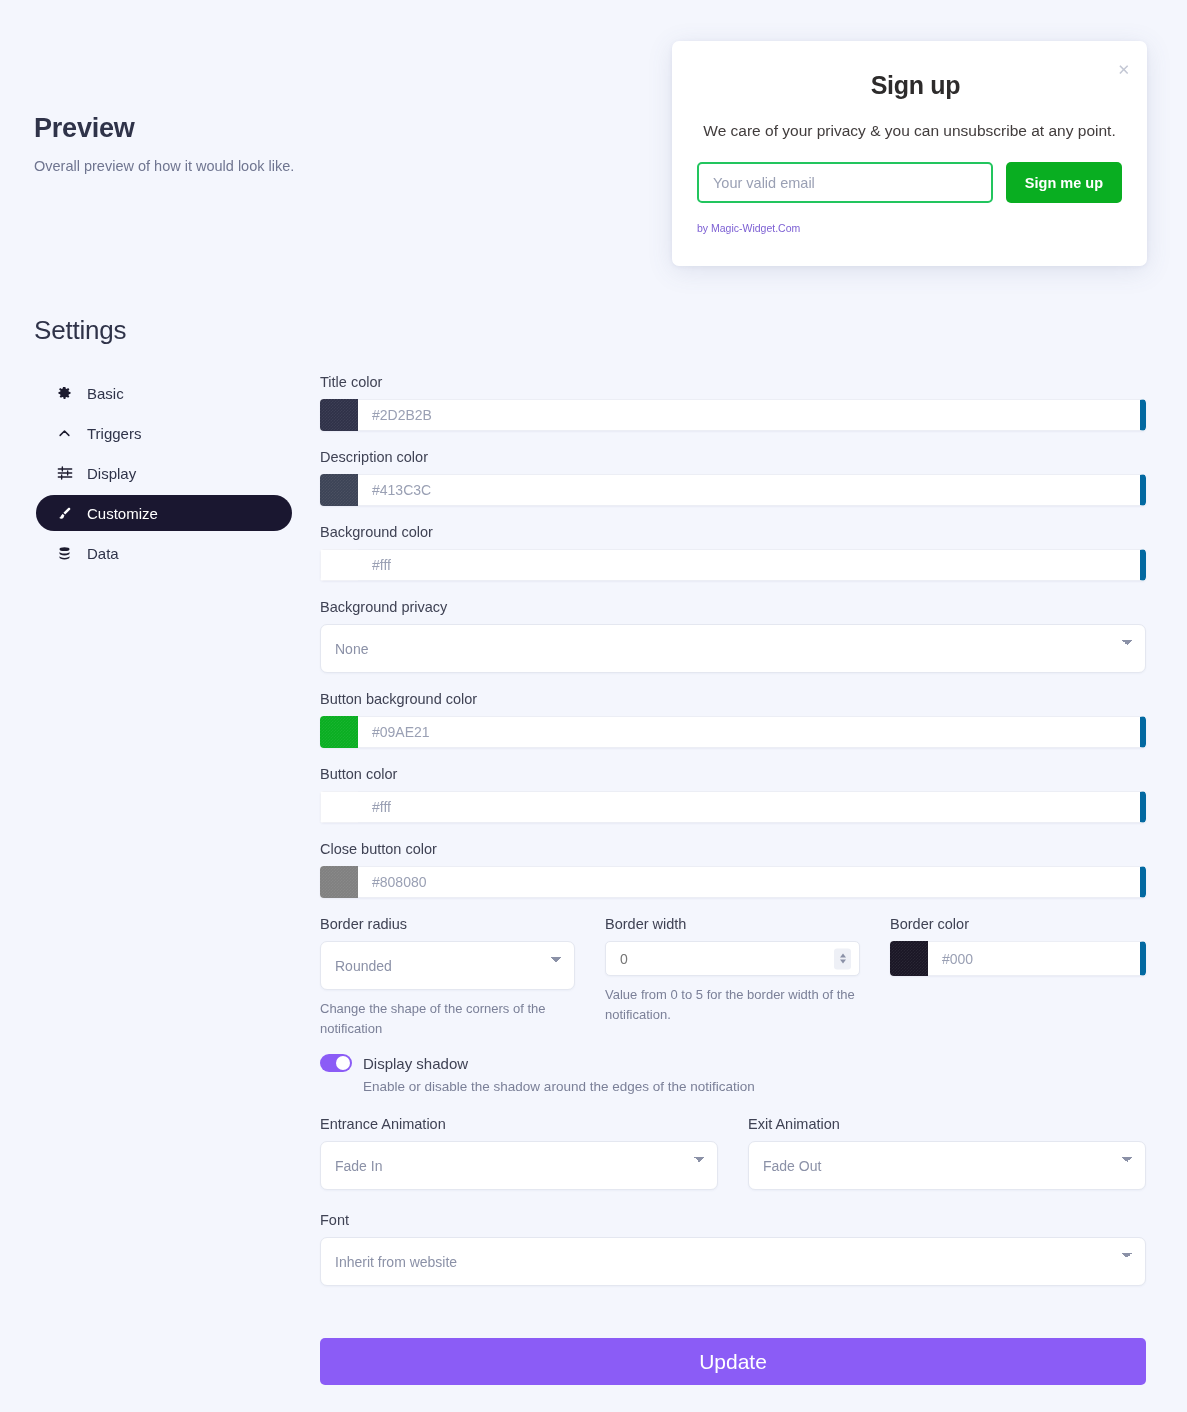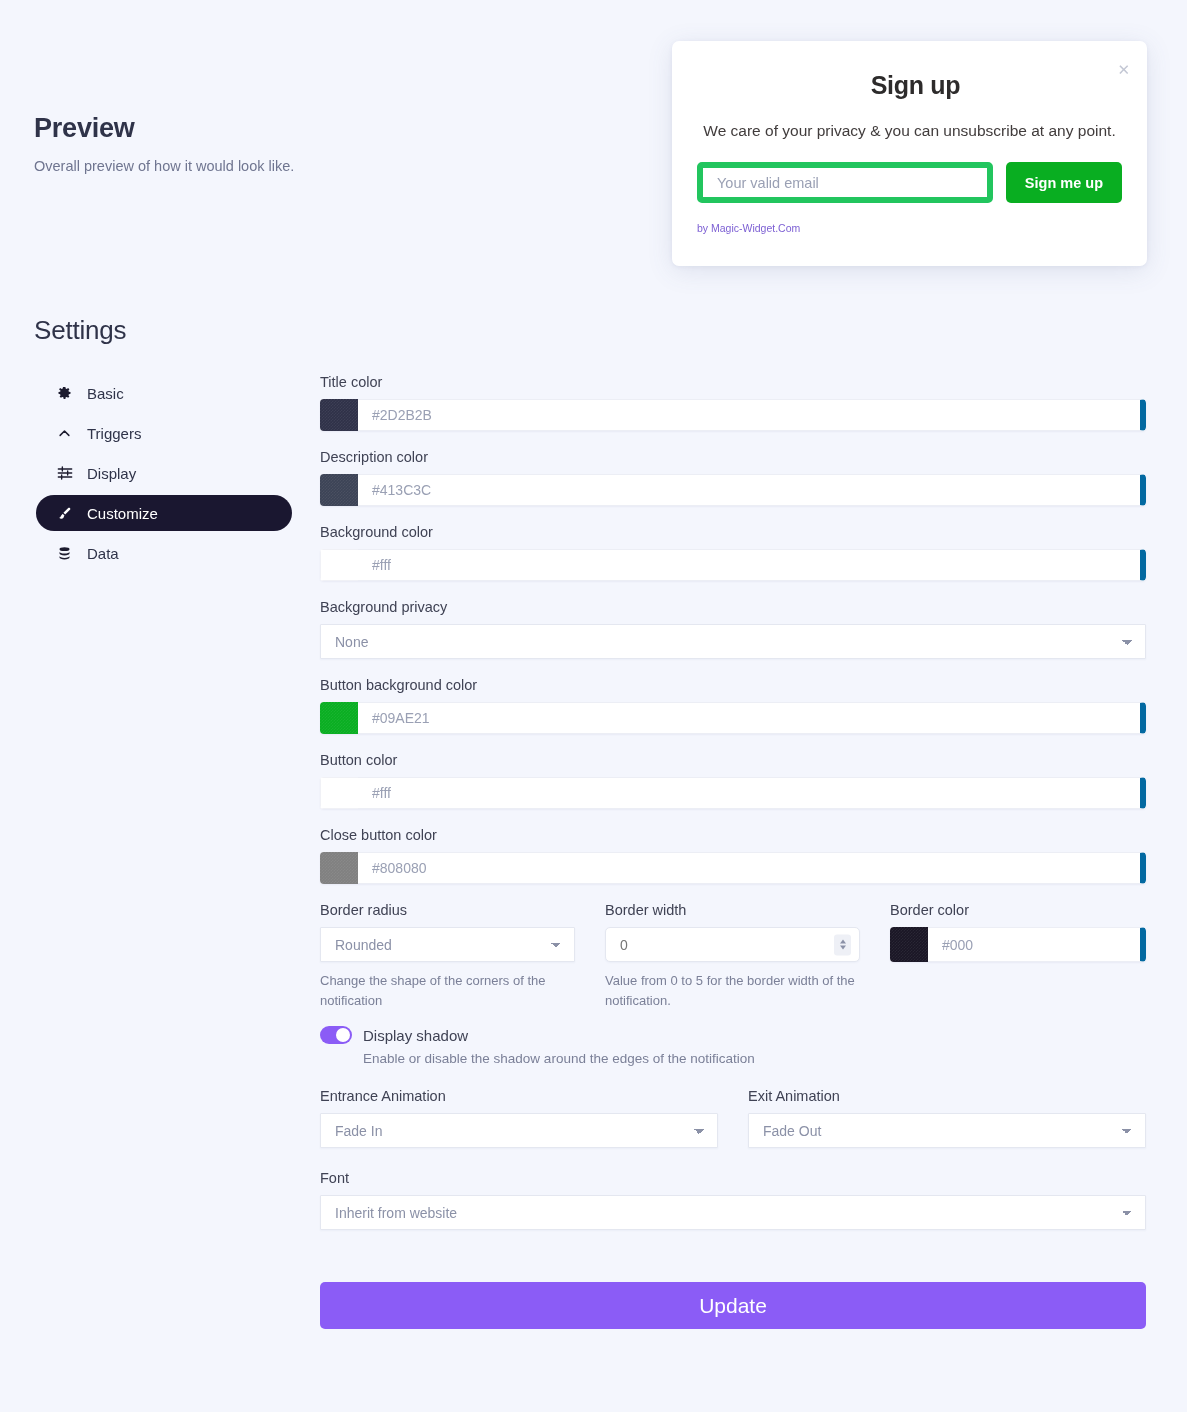--- a/index.html
+++ b/index.html
@@ -42,21 +42,21 @@
     color: #2D2B2B; margin-top: 30px; letter-spacing: -0.3px; padding-left: 12px;
   }
   .widget-desc {
     text-align: center; font-size: 15.5px; color: #413C3C;
     margin-top: 22px;
   }
   .widget-form {
     display: flex; gap: 13px; margin: 22px 25px 0 25px;
   }
   .widget-email {
-    flex: 1; height: 41px; border: 6px solid #22c55e;
+    flex: 1; height: 41px; border: 2px solid #22c55e;
     border-radius: 5px; padding: 0 14px; font-size: 14.5px;
     color: #9aa0b4; background: #fff; outline: none;
     font-family: "Liberation Sans", sans-serif;
   }
   .widget-email::placeholder { color: #9aa0b4; }
   .widget-btn {
     background: #09AE21; color: #fff; border: none;
     border-radius: 5px; padding: 0 19px; height: 41px;
     font-size: 14.5px; font-weight: bold; cursor: pointer;
     font-family: "Liberation Sans", sans-serif; white-space: nowrap;
@@ -108,22 +108,22 @@
     flex: 1; border: none; outline: none; background: #fff;
     padding: 0 14px; font-size: 14px; color: #9aa0b4;
     font-family: "Liberation Sans", sans-serif;
     border-top: 1px solid #eceef5; border-right: 6px solid #0369a1;
     border-bottom: 1px solid #eceef5; border-radius: 0 4px 4px 0;
   }
   .colorbox input::placeholder { color: #9aa0b4; }
   .colorbox.white-sw .swatch { border: 1px solid #f0f1f6; border-right: none; }
 
   select.sel {
-    width: 100%; height: 35px; background: #fff;
-    border: 1px solid #e4e7f0; border-radius: 1px;
+    width: 100%; height: 49px; background: #fff;
+    border: 1px solid #e4e7f0; border-radius: 7px;
     padding: 0 24px 0 14px; font-size: 14px; color: #8b91a7;
     font-family: "Liberation Sans", sans-serif;
     -webkit-appearance: none; appearance: none; outline: none;
     cursor: pointer;
     background-image:
       linear-gradient(45deg, transparent 50%, #8b91a7 50%),
       linear-gradient(135deg, #8b91a7 50%, transparent 50%);
     background-position: calc(100% - 18px) 15px, calc(100% - 13px) 15px;
     background-size: 5px 5px, 5px 5px;
     background-repeat: no-repeat;

